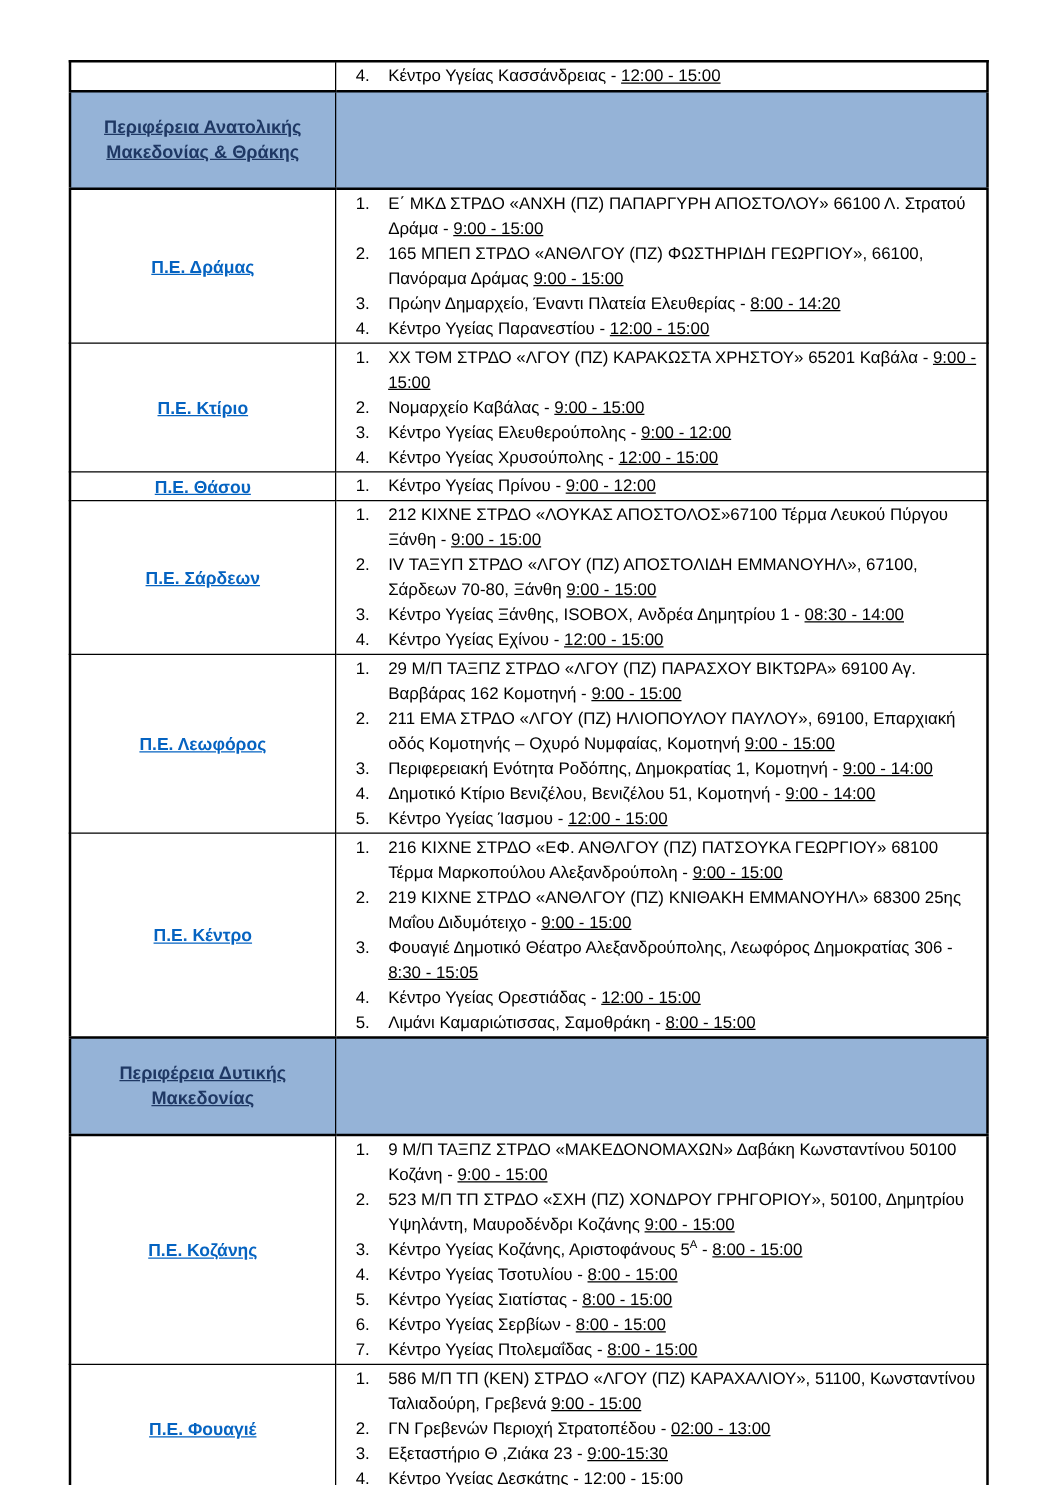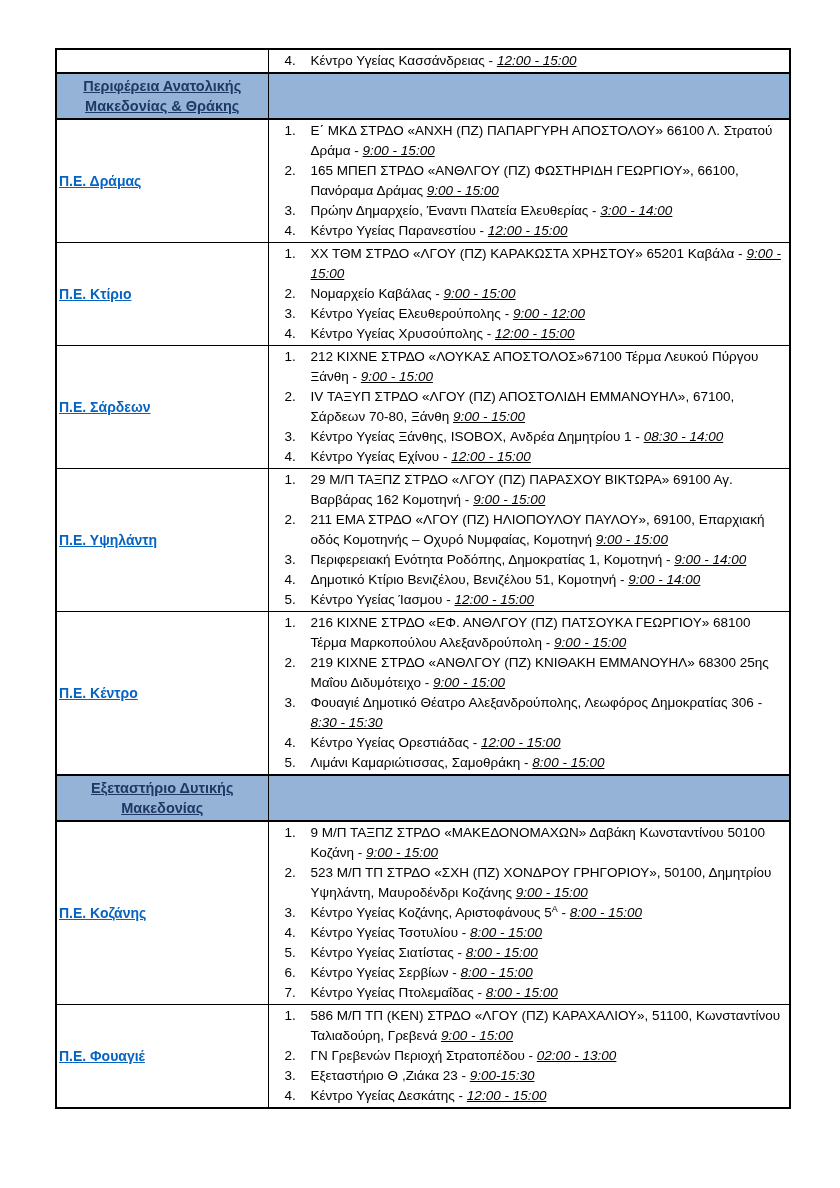--- a/index.html
+++ b/index.html
@@ -28,33 +28,33 @@
     vertical-align: middle;
     padding: 1px 2px;
   }
   col.c1 { width: 212px; }
   col.c2 { width: 522px; }
 
   tr.header-row td {
     background: #95B3D7;
     border-top: 2px solid #000000;
     border-bottom: 2px solid #000000;
-    padding: 2px 4px;
+    padding: 18px 4px;
     margin-top: 12px;
   }
   .header-label {
     display: block;
     text-align: center;
     color: #1F3864;
     font-weight: 700;
     font-size: 14.5px;
     line-height: 20px;
     text-decoration: underline;
   }
-  td.region-cell { text-align: left; }
+  td.region-cell { text-align: center; }
   .region-link {
     color: #0563C1;
     font-weight: 700;
     font-size: 14px;
     line-height: 20px;
     text-decoration: underline;
     cursor: pointer;
   }
   td.items-cell { padding: 2px 6px 2px 0; }
   .item {
@@ -63,21 +63,21 @@
     color: #000000;
     font-size: 13.5px;
     line-height: 20px;
   }
   .item .num {
     flex: 0 0 26px;
     margin-left: 14px;
     text-align: left;
   }
   .item .body { flex: 1; min-width: 0; }
-  .item .time { text-decoration: underline; font-style: italic; }
+  .item .time { text-decoration: underline; }
   .item sup {
     font-size: 9px;
     line-height: 0;
     vertical-align: super;
   }
 </style>
 </head>
 <body>
 
 <div class="page">
@@ -108,21 +108,21 @@
             <div class="item">
               <span class="num">1.</span>
               <span class="body">Ε΄ ΜΚΔ ΣΤΡΔΟ «ΑΝΧΗ (ΠΖ) ΠΑΠΑΡΓΥΡΗ ΑΠΟΣΤΟΛΟΥ» 66100 Λ. Στρατού Δράμα - <span class="time">9:00 - 15:00</span></span>
             </div>
             <div class="item">
               <span class="num">2.</span>
               <span class="body">165 ΜΠΕΠ ΣΤΡΔΟ «ΑΝΘΛΓΟΥ (ΠΖ) ΦΩΣΤΗΡΙΔΗ ΓΕΩΡΓΙΟΥ», 66100, Πανόραμα Δράμας <span class="time">9:00 - 15:00</span></span>
             </div>
             <div class="item">
               <span class="num">3.</span>
-              <span class="body">Πρώην Δημαρχείο, Έναντι Πλατεία Ελευθερίας - <span class="time">3:00 - 14:00</span></span>
+              <span class="body">Πρώην Δημαρχείο, Έναντι Πλατεία Ελευθερίας - <span class="time">8:00 - 14:20</span></span>
             </div>
             <div class="item">
               <span class="num">4.</span>
               <span class="body">Κέντρο Υγείας Παρανεστίου - <span class="time">12:00 - 15:00</span></span>
             </div>
           </td>
         </tr>
         <tr class="data-row">
           <td class="region-cell"><span class="region-link">Π.Ε. Κτίριο</span></td>
           <td class="items-cell">
@@ -138,20 +138,29 @@
               <span class="num">3.</span>
               <span class="body">Κέντρο Υγείας Ελευθερούπολης - <span class="time">9:00 - 12:00</span></span>
             </div>
             <div class="item">
               <span class="num">4.</span>
               <span class="body">Κέντρο Υγείας Χρυσούπολης - <span class="time">12:00 - 15:00</span></span>
             </div>
           </td>
         </tr>
         <tr class="data-row">
+          <td class="region-cell"><span class="region-link">Π.Ε. Θάσου</span></td>
+          <td class="items-cell">
+            <div class="item">
+              <span class="num">1.</span>
+              <span class="body">Κέντρο Υγείας Πρίνου - <span class="time">9:00 - 12:00</span></span>
+            </div>
+          </td>
+        </tr>
+        <tr class="data-row">
           <td class="region-cell"><span class="region-link">Π.Ε. Σάρδεων</span></td>
           <td class="items-cell">
             <div class="item">
               <span class="num">1.</span>
               <span class="body">212 ΚΙΧΝΕ ΣΤΡΔΟ «ΛΟΥΚΑΣ ΑΠΟΣΤΟΛΟΣ»67100 Τέρμα Λευκού Πύργου Ξάνθη - <span class="time">9:00 - 15:00</span></span>
             </div>
             <div class="item">
               <span class="num">2.</span>
               <span class="body">IV ΤΑΞΥΠ ΣΤΡΔΟ «ΛΓΟΥ (ΠΖ) ΑΠΟΣΤΟΛΙΔΗ ΕΜΜΑΝΟΥΗΛ», 67100, Σάρδεων 70-80, Ξάνθη <span class="time">9:00 - 15:00</span></span>
             </div>
@@ -159,21 +168,21 @@
               <span class="num">3.</span>
               <span class="body">Κέντρο Υγείας Ξάνθης, ISOBOX, Ανδρέα Δημητρίου 1 - <span class="time">08:30 - 14:00</span></span>
             </div>
             <div class="item">
               <span class="num">4.</span>
               <span class="body">Κέντρο Υγείας Εχίνου - <span class="time">12:00 - 15:00</span></span>
             </div>
           </td>
         </tr>
         <tr class="data-row">
-          <td class="region-cell"><span class="region-link">Π.Ε. Υψηλάντη</span></td>
+          <td class="region-cell"><span class="region-link">Π.Ε. Λεωφόρος</span></td>
           <td class="items-cell">
             <div class="item">
               <span class="num">1.</span>
               <span class="body">29 Μ/Π ΤΑΞΠΖ ΣΤΡΔΟ «ΛΓΟΥ (ΠΖ) ΠΑΡΑΣΧΟΥ ΒΙΚΤΩΡΑ» 69100 Αγ. Βαρβάρας 162 Κομοτηνή - <span class="time">9:00 - 15:00</span></span>
             </div>
             <div class="item">
               <span class="num">2.</span>
               <span class="body">211 ΕΜΑ ΣΤΡΔΟ «ΛΓΟΥ (ΠΖ) ΗΛΙΟΠΟΥΛΟΥ ΠΑΥΛΟΥ», 69100, Επαρχιακή οδός Κομοτηνής – Οχυρό Νυμφαίας, Κομοτηνή <span class="time">9:00 - 15:00</span></span>
             </div>
             <div class="item">
@@ -196,35 +205,35 @@
             <div class="item">
               <span class="num">1.</span>
               <span class="body">216 ΚΙΧΝΕ ΣΤΡΔΟ «ΕΦ. ΑΝΘΛΓΟΥ (ΠΖ) ΠΑΤΣΟΥΚΑ ΓΕΩΡΓΙΟΥ» 68100 Τέρμα Μαρκοπούλου Αλεξανδρούπολη - <span class="time">9:00 - 15:00</span></span>
             </div>
             <div class="item">
               <span class="num">2.</span>
               <span class="body">219 ΚΙΧΝΕ ΣΤΡΔΟ «ΑΝΘΛΓΟΥ (ΠΖ) ΚΝΙΘΑΚΗ ΕΜΜΑΝΟΥΗΛ» 68300 25ης Μαΐου Διδυμότειχο - <span class="time">9:00 - 15:00</span></span>
             </div>
             <div class="item">
               <span class="num">3.</span>
-              <span class="body">Φουαγιέ Δημοτικό Θέατρο Αλεξανδρούπολης, Λεωφόρος Δημοκρατίας 306 - <span class="time">8:30 - 15:30</span></span>
+              <span class="body">Φουαγιέ Δημοτικό Θέατρο Αλεξανδρούπολης, Λεωφόρος Δημοκρατίας 306 - <span class="time">8:30 - 15:05</span></span>
             </div>
             <div class="item">
               <span class="num">4.</span>
               <span class="body">Κέντρο Υγείας Ορεστιάδας - <span class="time">12:00 - 15:00</span></span>
             </div>
             <div class="item">
               <span class="num">5.</span>
               <span class="body">Λιμάνι Καμαριώτισσας, Σαμοθράκη - <span class="time">8:00 - 15:00</span></span>
             </div>
           </td>
         </tr>
         <tr class="header-row">
           <td class="header-cell">
-            <span class="header-label">Εξεταστήριο Δυτικής Μακεδονίας</span>
+            <span class="header-label">Περιφέρεια Δυτικής Μακεδονίας</span>
           </td>
           <td class="header-cell"></td>
         </tr>
         <tr class="data-row">
           <td class="region-cell"><span class="region-link">Π.Ε. Κοζάνης</span></td>
           <td class="items-cell">
             <div class="item">
               <span class="num">1.</span>
               <span class="body">9 Μ/Π ΤΑΞΠΖ ΣΤΡΔΟ «ΜΑΚΕΔΟΝΟΜΑΧΩΝ» Δαβάκη Κωνσταντίνου 50100 Κοζάνη - <span class="time">9:00 - 15:00</span></span>
             </div>

